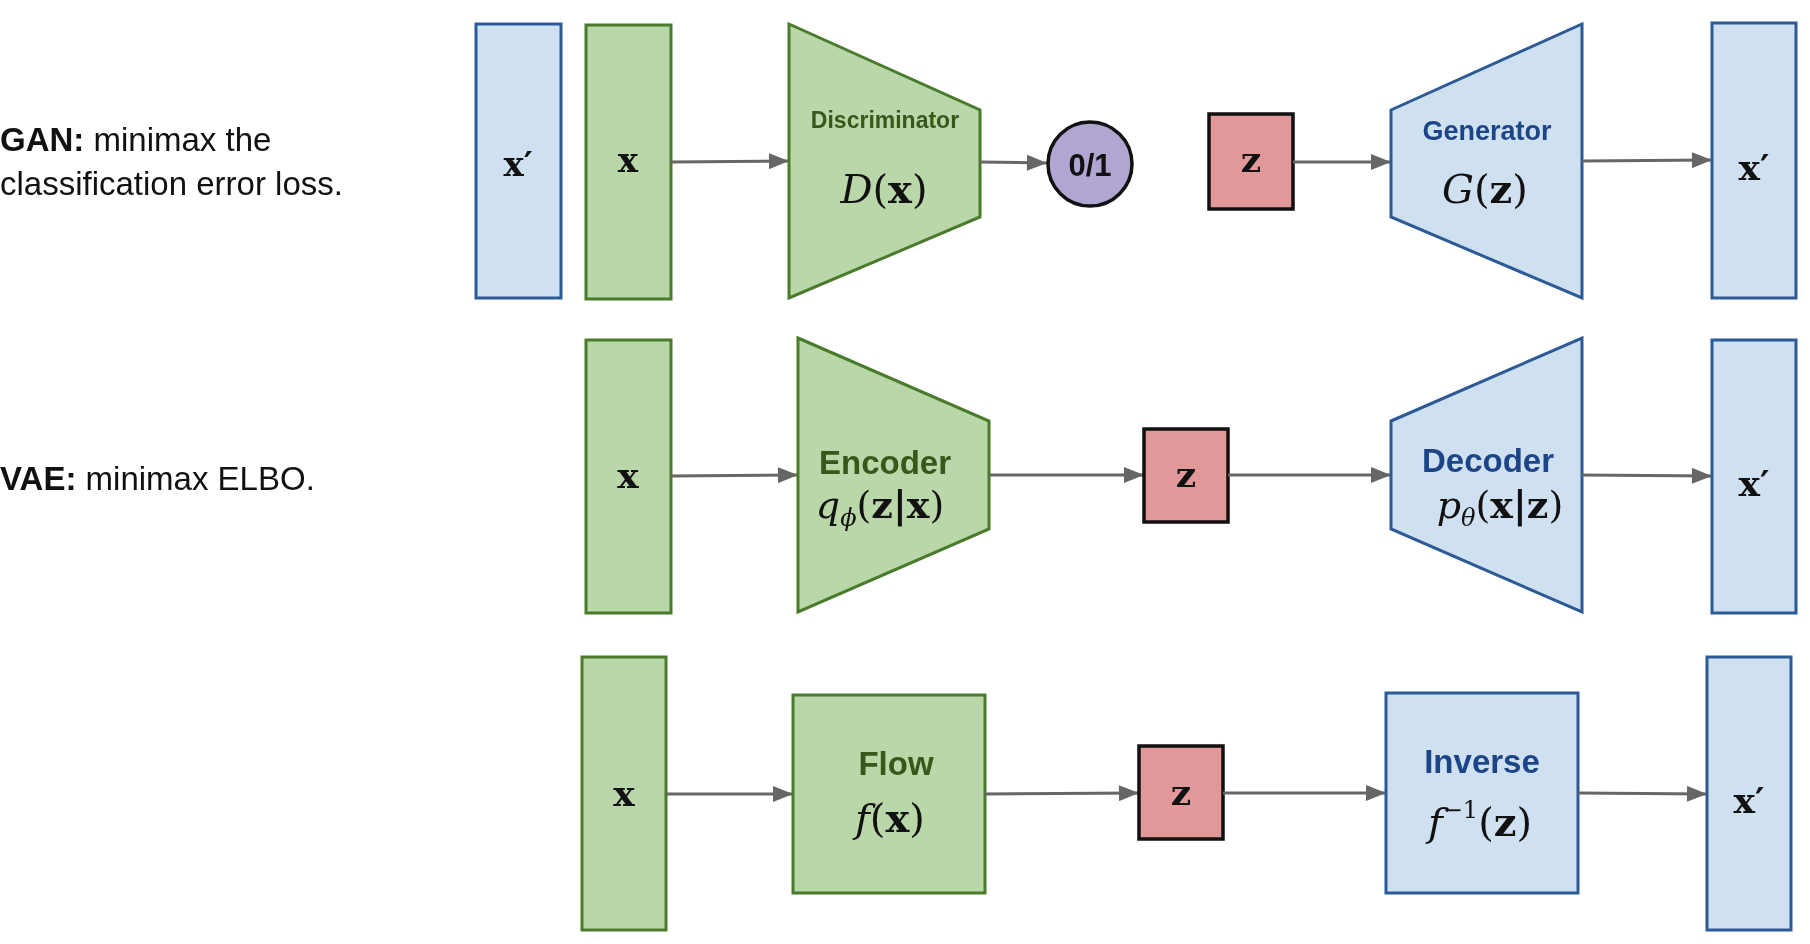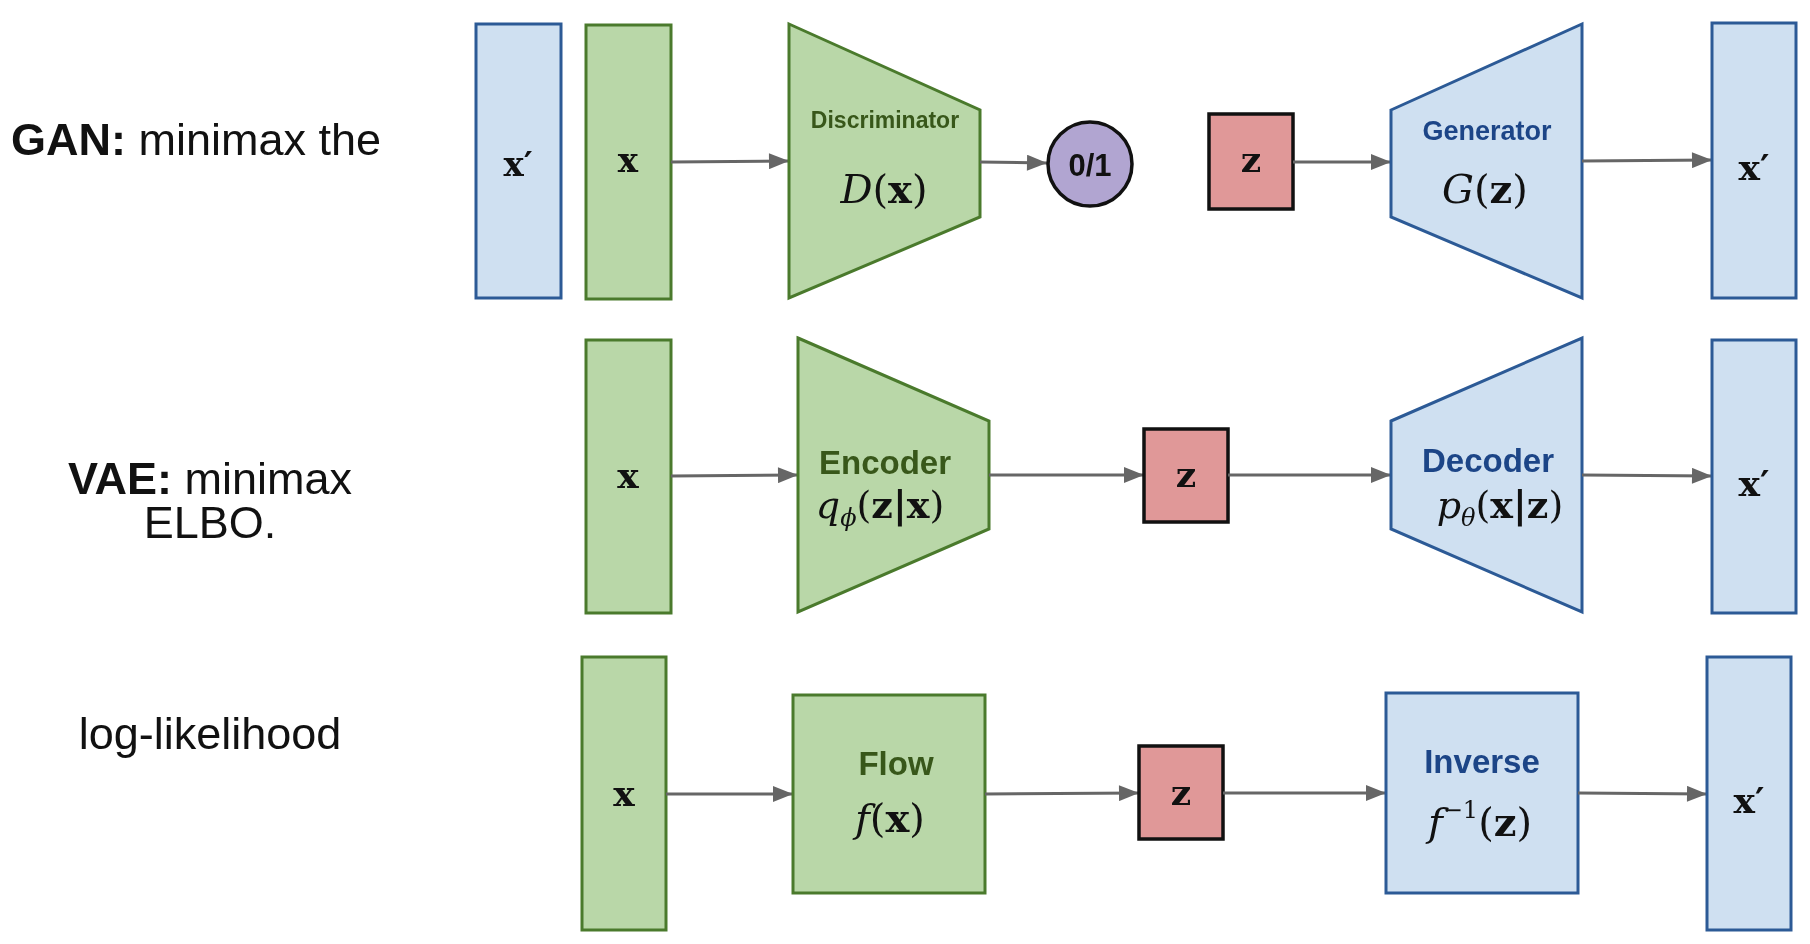--- a/index.html
+++ b/index.html
@@ -1,39 +1,39 @@
 <!DOCTYPE html>
 <html><head>
 <meta charset="utf-8">
 <style>
   html, body { margin: 0; padding: 0; background: #ffffff; }
   body { width: 1810px; height: 944px; position: relative; overflow: hidden;
          font-family: "Liberation Sans", sans-serif; }
-  .label { position: absolute; text-align: center; color: #111; font-size: 45px; line-height: 44px; }
+  .label { position: absolute; color: #111; font-size: 33px; line-height: 44px; }
   .label b { font-weight: bold; }
   svg { position: absolute; left: 0; top: 0; }
   .title-g { font-family: "Liberation Sans", sans-serif; font-weight: bold; fill: #38571a; }
   .title-b { font-family: "Liberation Sans", sans-serif; font-weight: bold; fill: #1c4587; }
   .math { font-family: "DejaVu Serif", serif; fill: #111; }
   .math-it { font-family: "DejaVu Serif", serif; font-style: italic; fill: #111; }
   .mb { font-family: "DejaVu Serif", serif; font-weight: bold; fill: #111; }
 </style>
 </head>
 <body>
 
 <div class="label" style="left:0; top:118px; width:392px;">
   <div><b>GAN:</b><span> minimax the</span></div>
+  <div>classification error loss.</div>
 </div>
 
 <div class="label" style="left:0; top:457px; width:420px;">
   <div><b>VAE:</b><span> minimax ELBO.</span></div>
 </div>
 
 <div class="label" style="left:0; top:712px; width:420px;">
-  <div>log-likelihood</div>
 </div>
 
 <svg width="1810" height="944" viewBox="0 0 1810 944">
   <defs>
     <marker id="arrowhead" markerWidth="10" markerHeight="10" refX="9" refY="5" orient="auto" markerUnits="userSpaceOnUse">
       <path d="M0,0 L10,5 L0,10 z" fill="#666666"></path>
     </marker>
     <marker id="ah" viewBox="0 0 20 16" refX="20" refY="8" markerWidth="22" markerHeight="16" markerUnits="userSpaceOnUse" orient="auto">
       <path d="M0,0 L20,8 L0,16 z" fill="#666666"></path>
     </marker>

